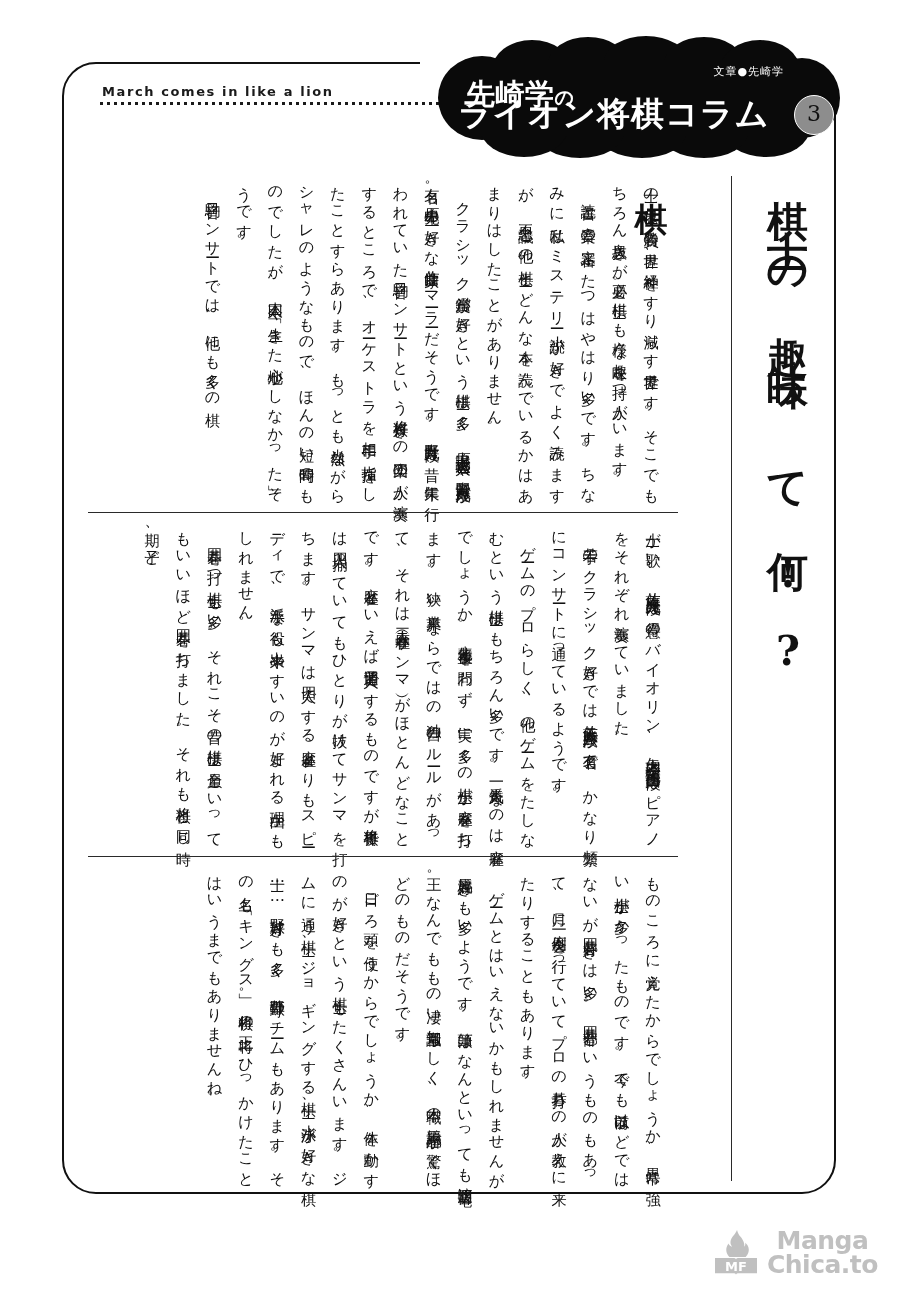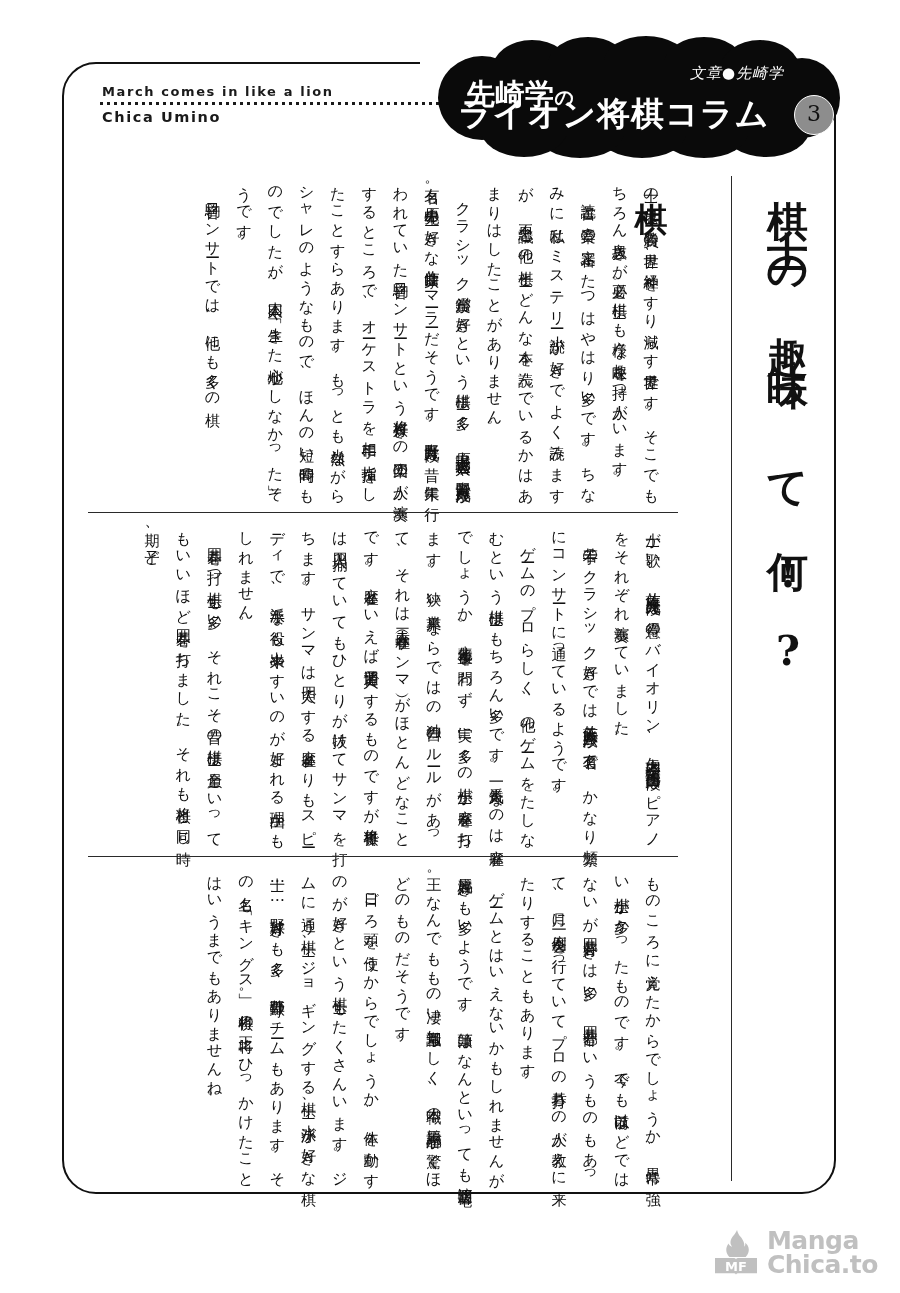--- a/index.html
+++ b/index.html
@@ -106,24 +106,23 @@
     font-weight: 700;
     letter-spacing: 1px;
     white-space: nowrap;
     font-family: "DejaVu Sans", "Liberation Sans", sans-serif;
   }
   .byline {
     position: absolute;
     right: 56px;
     top: 28px;
     color: #ffffff;
-    font-size: 15px;
+    font-size: 11px;
     letter-spacing: 1px;
     white-space: nowrap;
-    font-style: italic;
   }
   .issue-badge {
     position: absolute;
     right: 6px;
     top: 59px;
     width: 38px;
     height: 38px;
     border-radius: 50%;
     background: #8d8d8d;
     border: 1.5px solid #ffffff;
@@ -220,35 +219,35 @@
     opacity: 0.72;
   }
   .wm-mark { width: 46px; height: 48px; display: block; }
   .wm-text {
     font-family: "DejaVu Sans", "Liberation Sans", sans-serif;
     font-weight: 700;
     font-size: 25px;
     line-height: 0.95;
     color: #a8a8a8;
     letter-spacing: -0.5px;
+    text-align: center;
   }
   .wm-text span { display: block; }
 </style>
 </head>
 <body>
 
 <div class="page">
 
   <div class="frame"></div>
   <div class="header-mask"></div>
 
   <div class="credit">
     <div class="credit-line credit-title">March comes in like a lion</div>
     <div class="credit-rule"></div>
-    <div class="credit-line credit-author">Chica Umino</div>
   </div>
 
   <div class="blob">
     <svg viewBox="0 0 404 122" xmlns="http://www.w3.org/2000/svg" aria-hidden="true">
       <g fill="#0a0a0a">
         <ellipse cx="46" cy="62" rx="44" ry="42"></ellipse>
         <ellipse cx="96" cy="34" rx="40" ry="30"></ellipse>
         <ellipse cx="152" cy="28" rx="40" ry="27"></ellipse>
         <ellipse cx="210" cy="26" rx="42" ry="26"></ellipse>
         <ellipse cx="268" cy="28" rx="40" ry="27"></ellipse>

